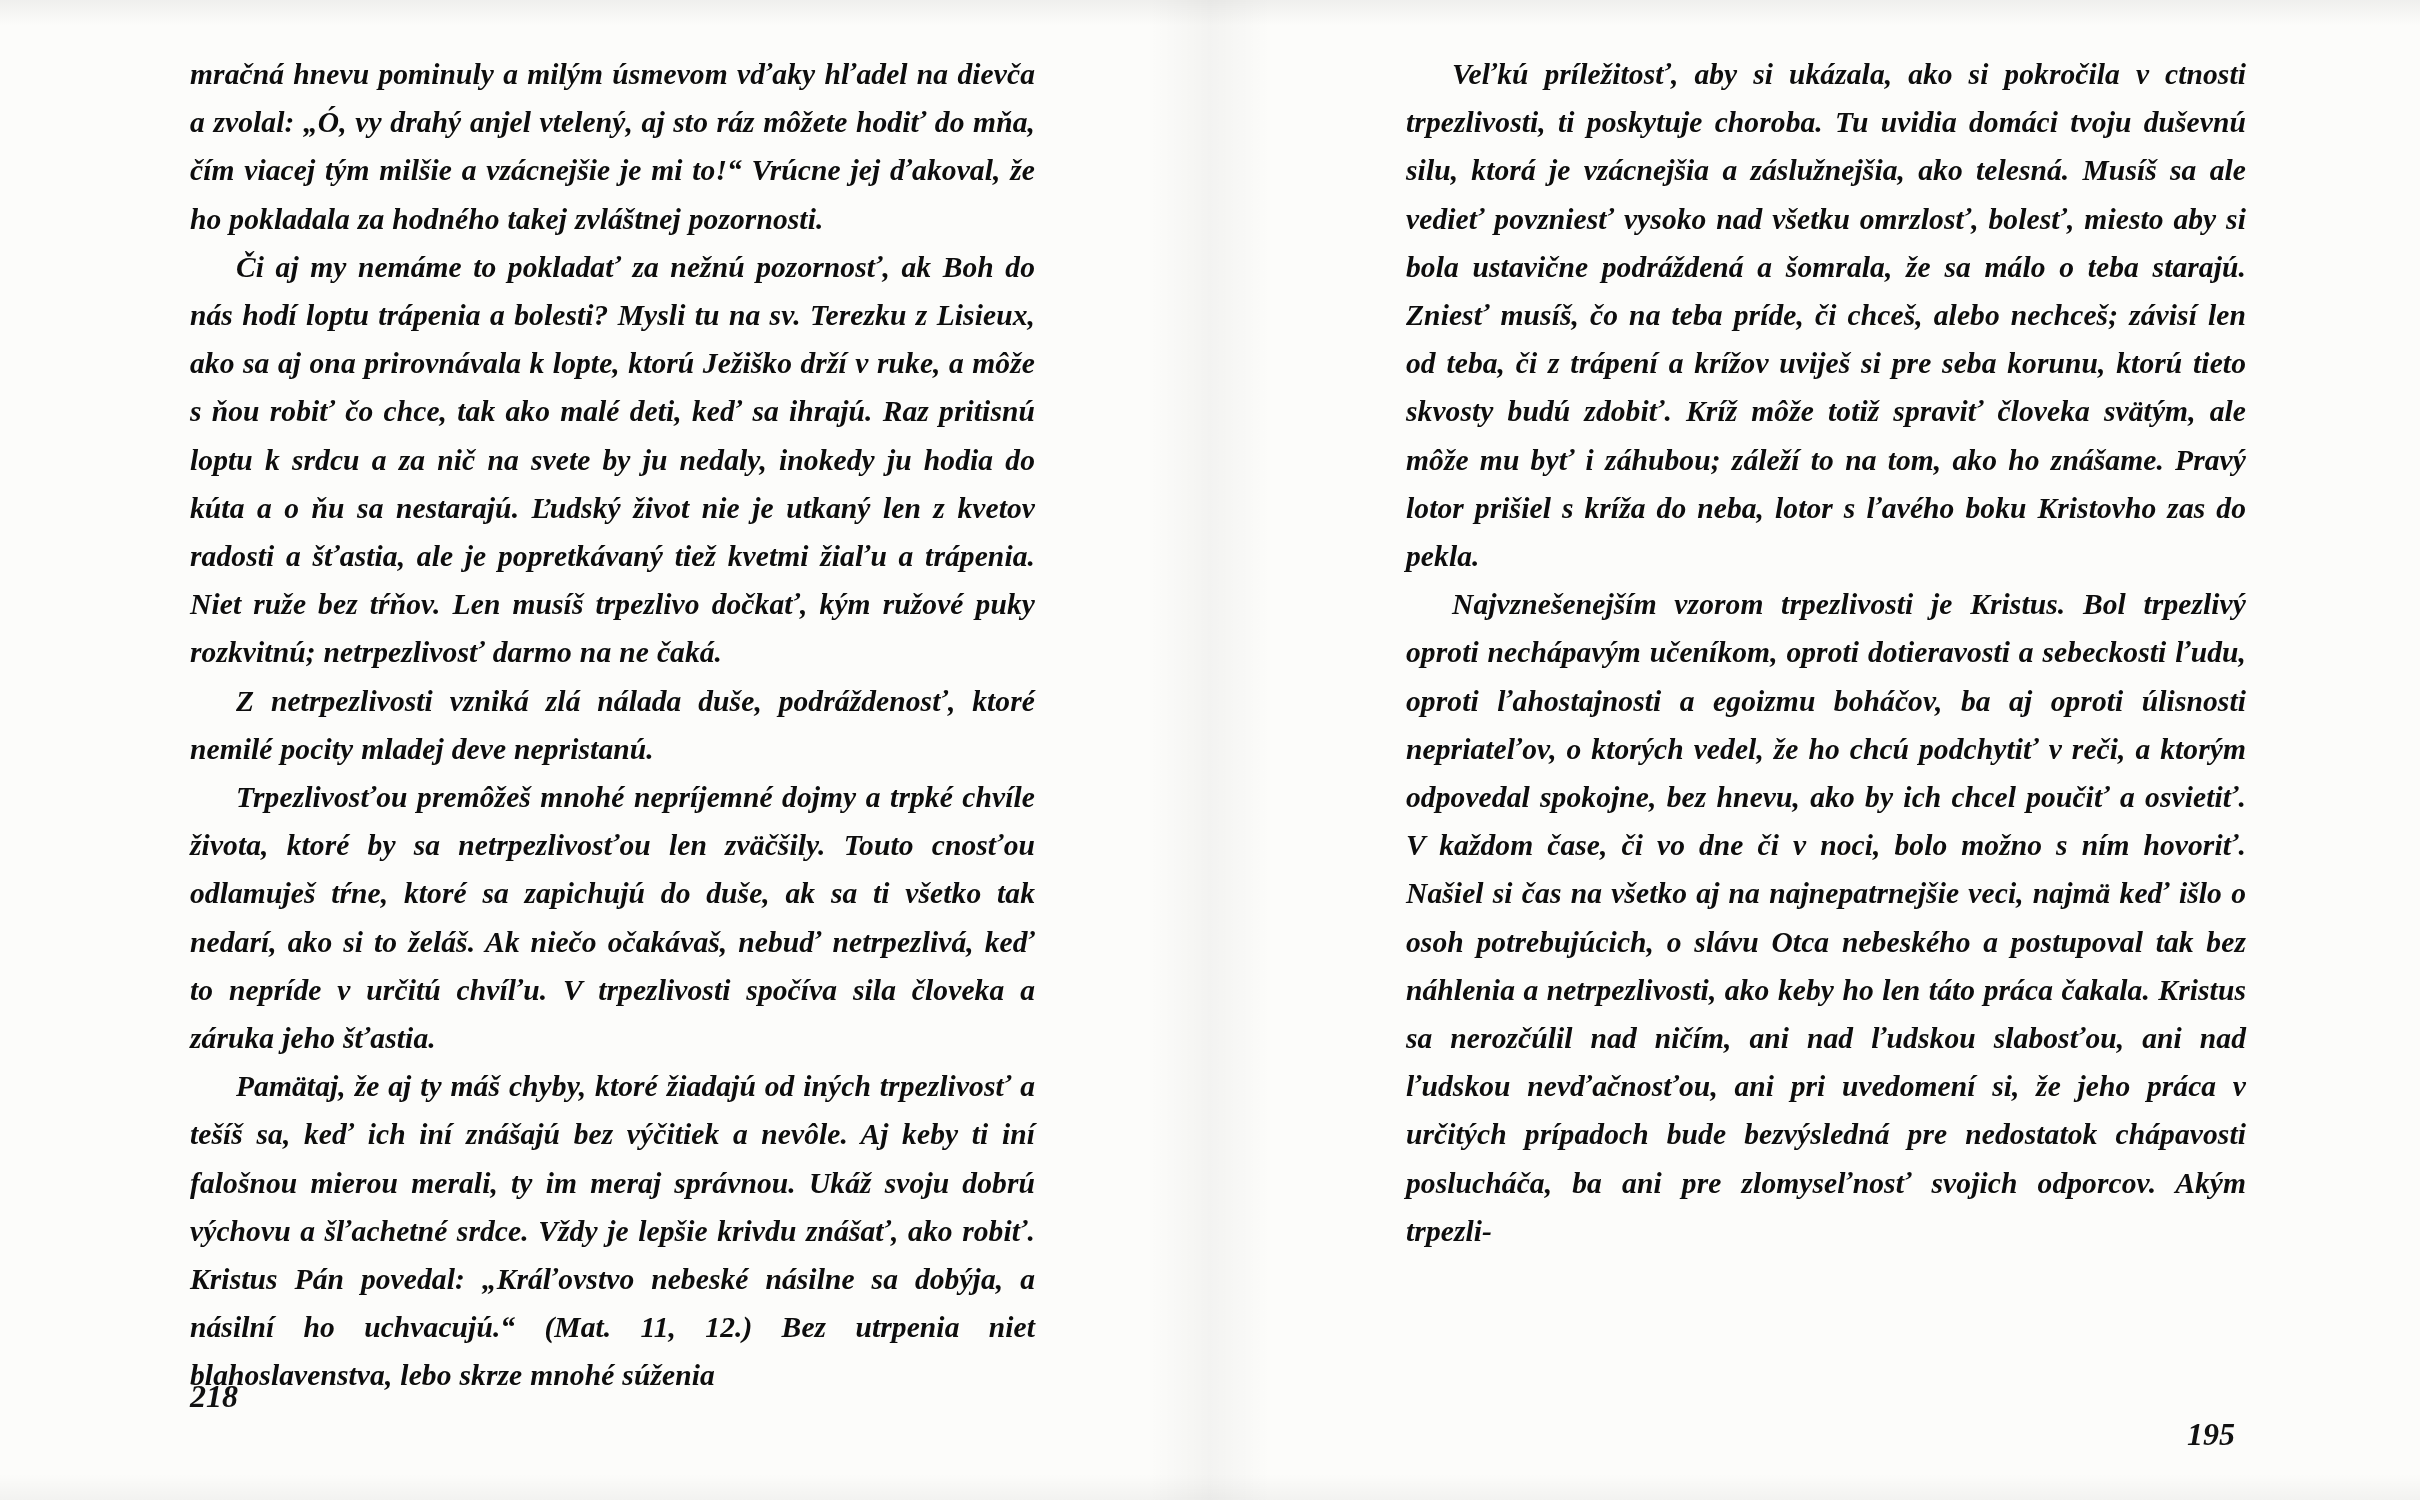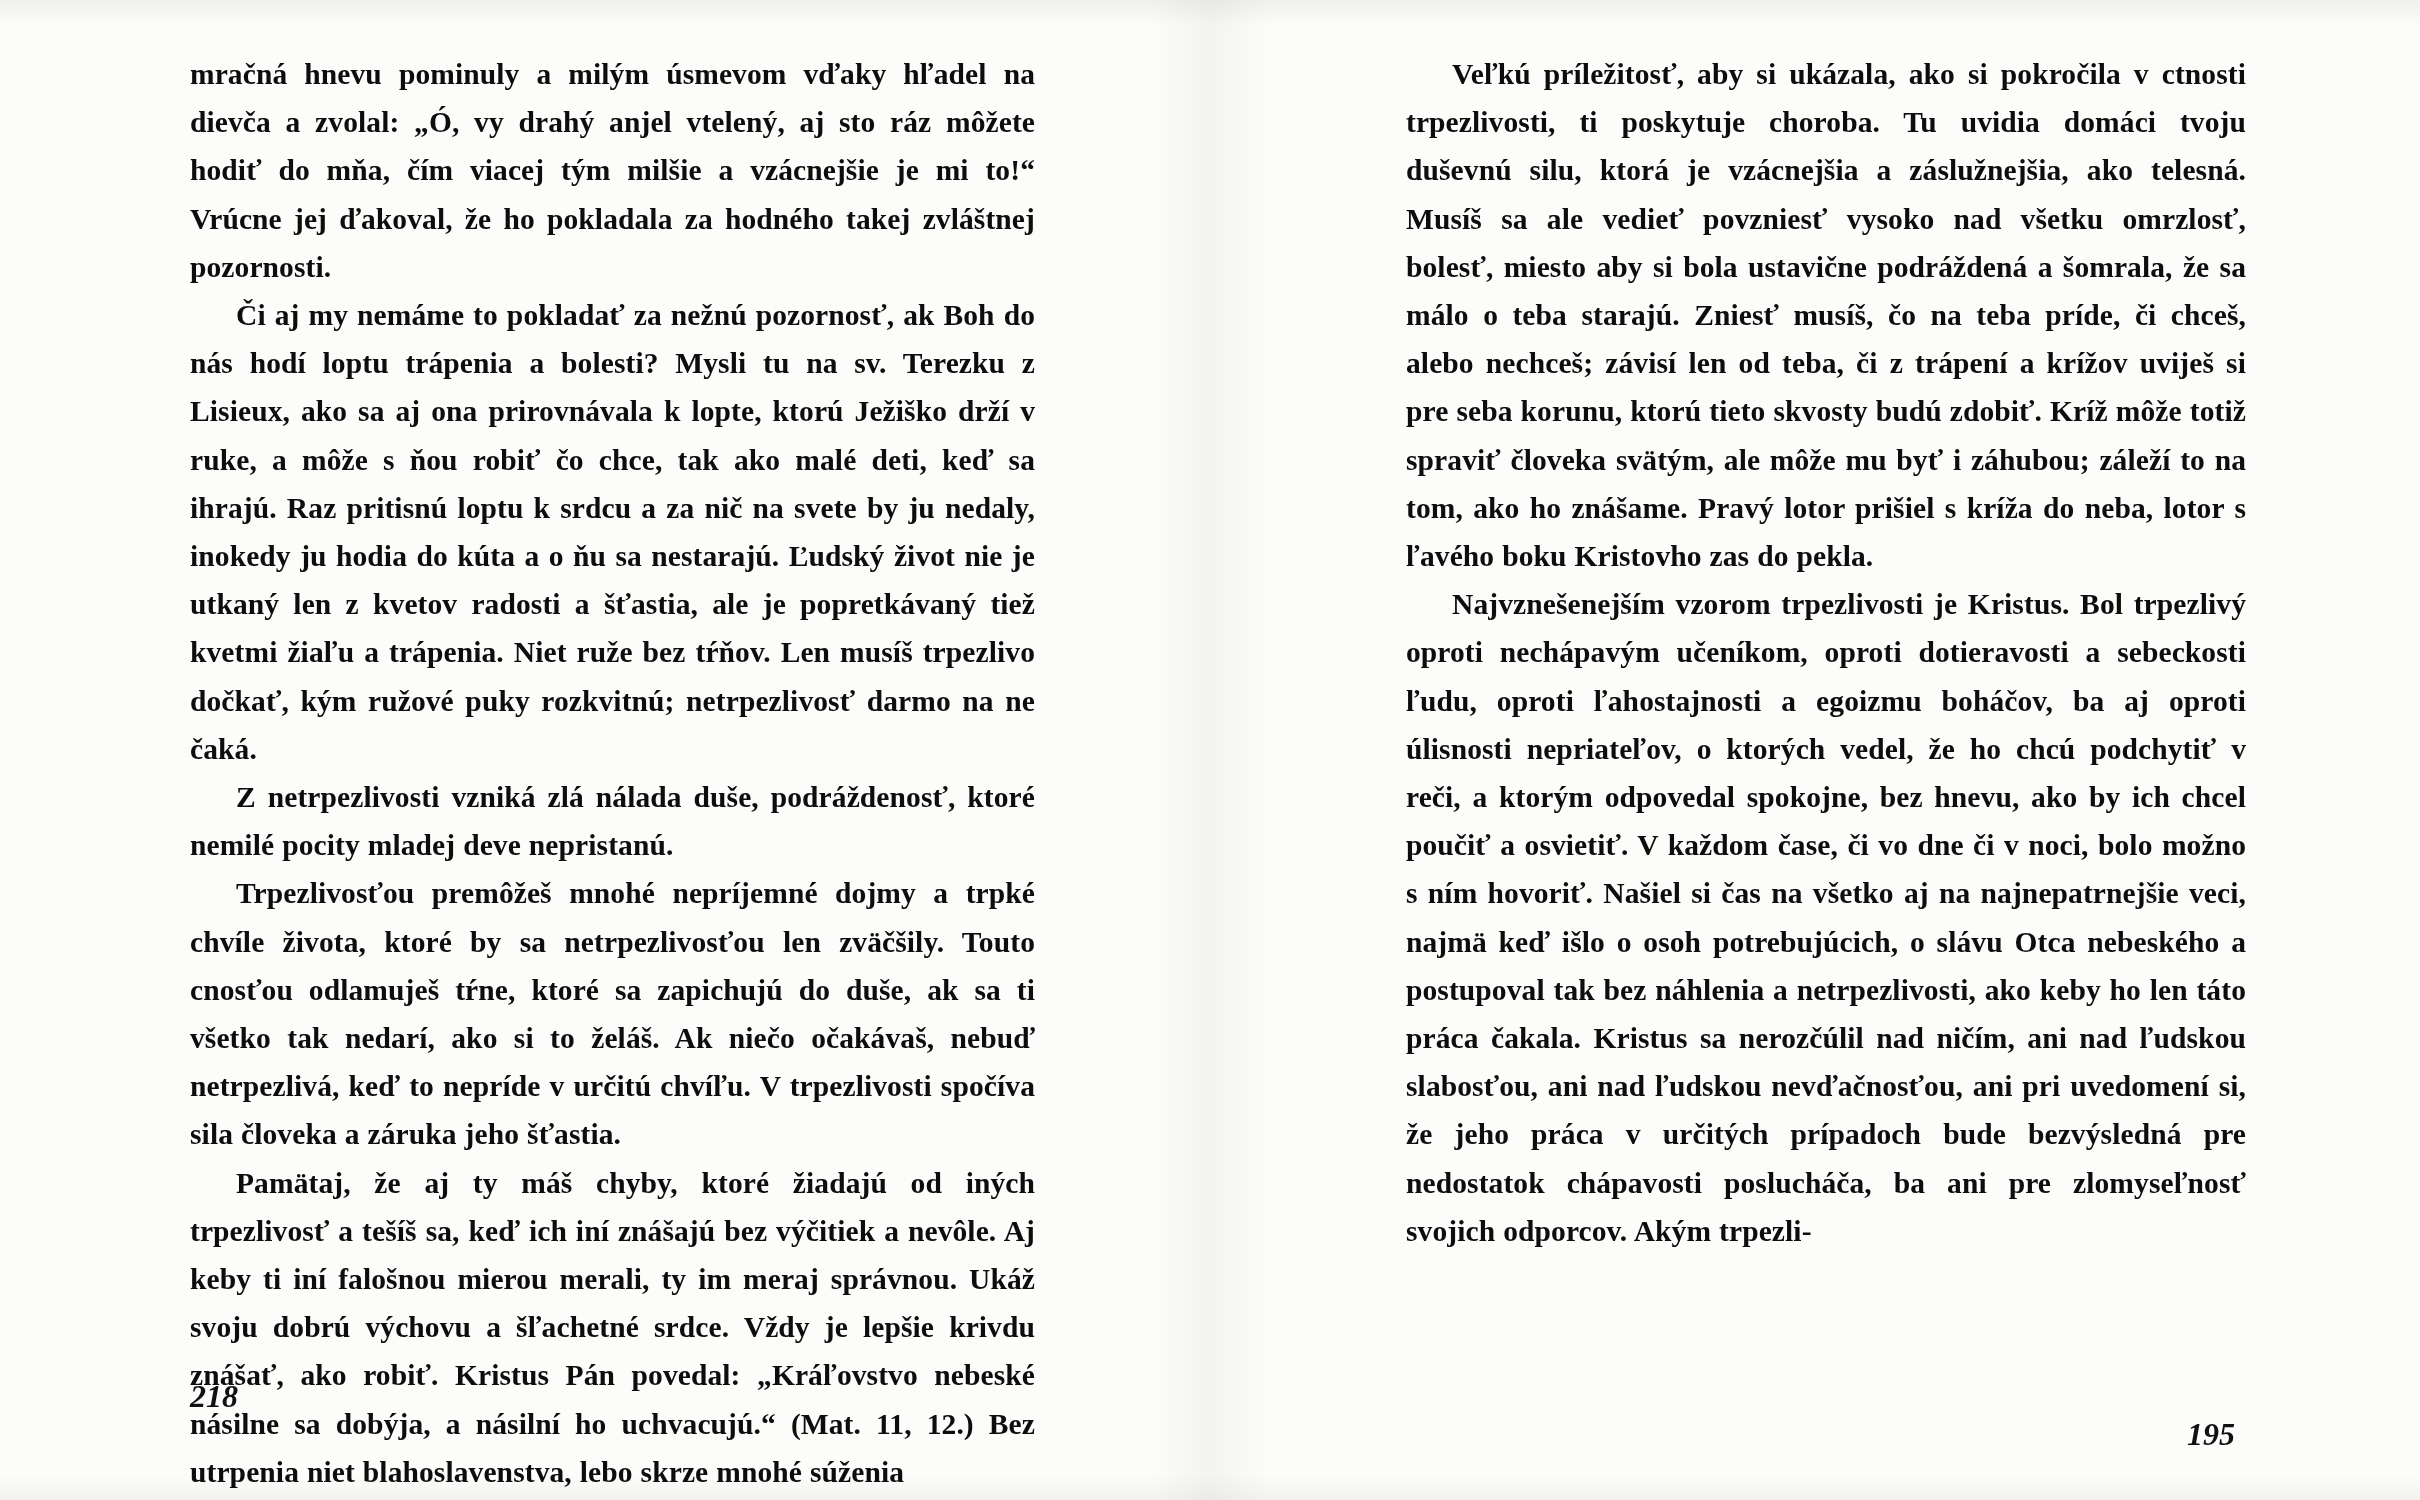--- a/index.html
+++ b/index.html
@@ -36,20 +36,21 @@
   }
   .textblock {
     position: absolute;
     font-size: 29.5px;
     line-height: 48.2px;
     text-align: justify;
     text-justify: inter-word;
     font-weight: 700;
     letter-spacing: 0.1px;
     word-spacing: 0.5px;
+    font-style: italic;
   }
   .page-left .textblock {
     left: 190px;
     top: 50px;
     width: 845px;
   }
   .page-right .textblock {
     left: 196px;
     top: 50px;
     width: 840px;

